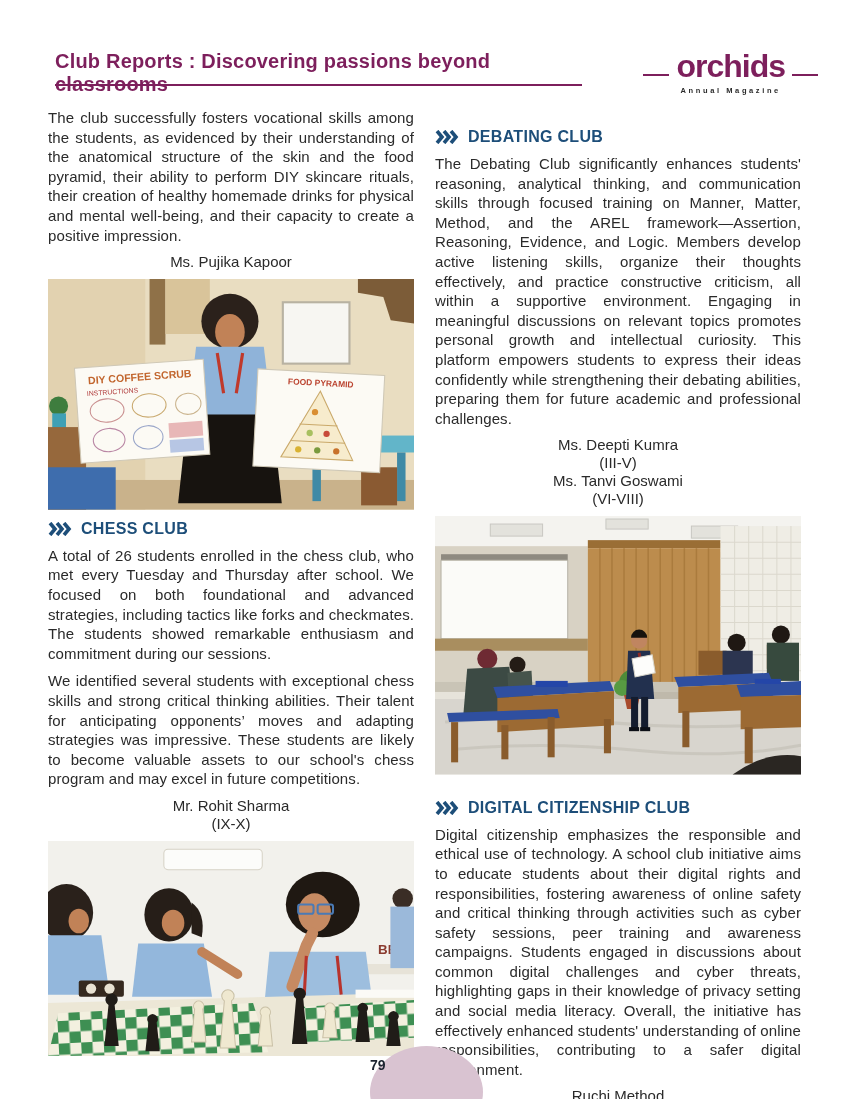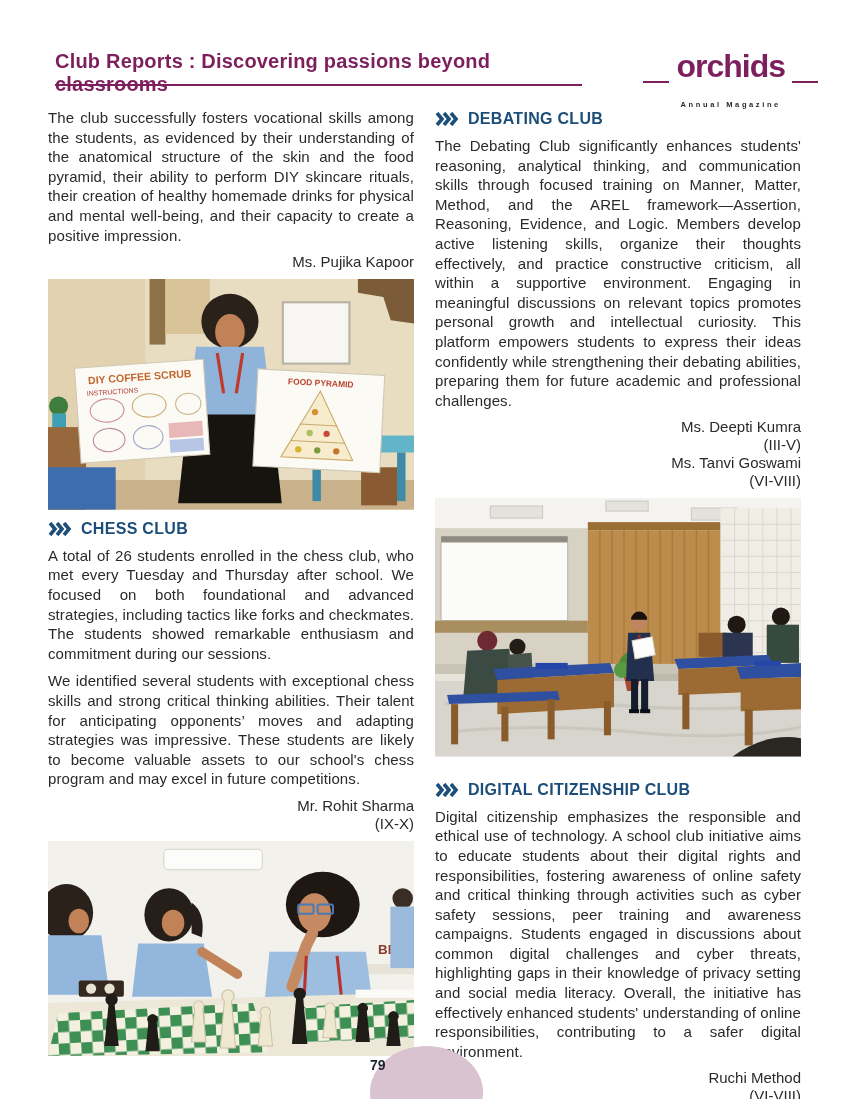--- a/index.html
+++ b/index.html
@@ -18,32 +18,32 @@
   }
   .logo-block {
     position:absolute; right:32px; top:52px; display:flex; align-items:center; gap:7px;
   }
   .logo-dash { width:26px; height:2px; background:#7d1f5c; margin-top:2px; }
   .logo-core { display:flex; flex-direction:column; align-items:center; }
   .logo-word {
     font-size:32px; font-weight:bold; color:#7d1f5c; letter-spacing:-1px; line-height:28px;
   }
   .logo-tag {
-    font-size:7.5px; font-weight:bold; color:#2b2b2b; letter-spacing:2.6px; margin-top:20px;text-align:center;
+    font-size:7.5px; font-weight:bold; color:#2b2b2b; letter-spacing:2.6px; margin-top:6px;text-align:center;
   }
   
   .col { position:absolute; top:108px; width:366px; }
   .col-left  { left:48px; }
   .col-right { left:435px; }
   .body-text {
     font-size:15px; line-height:19.6px; text-align:justify; color:#2a2a2a;
     letter-spacing:0.1px; margin-bottom:8px;
   }
   .attribution { text-align:right; font-size:15px; line-height:18px; margin-bottom:8px; }
-  .attribution div { color:#2a2a2a; }
+  .attribution div { color:#2a2a2a;text-align:center; }
   .section-heading {
     display:flex; align-items:center; gap:9px; margin:8px 0 8px 0;
   }
   .section-heading .label {
     font-size:16px; font-weight:bold; color:#1d4e79; letter-spacing:0.3px;
   }
   .chev { flex:0 0 auto; }
   .photo { display:block; width:100%; margin:2px 0 10px 0; }
   
   .page-badge {
@@ -212,21 +212,21 @@
           <path d="M205 200 l3 -30 a5 5 0 1 1 8 0 l3 30 Z"></path>
           <path d="M268 192 l3 -26 a5 5 0 1 1 8 0 l3 26 Z"></path>
         </g>
       </g>
     </svg>
 
   </div>
 
   <div class="col col-right">
 
-    <div class="section-heading" style="margin-top:2px">
+    <div class="section-heading" style="margin-top:20px">
       <svg class="chev" width="24" height="14" viewBox="0 0 24 14">
         <polyline points="2,1 7,7 2,13" fill="none" stroke="#1d4e79" stroke-width="3.6"></polyline>
         <polyline points="9,1 14,7 9,13" fill="none" stroke="#1d4e79" stroke-width="3.6"></polyline>
         <polyline points="16,1 21,7 16,13" fill="none" stroke="#1d4e79" stroke-width="3.6"></polyline>
       </svg>
       <span class="label">DEBATING CLUB</span>
     </div>
 
     <p class="body-text">The Debating Club significantly enhances students' reasoning, analytical thinking, and communication skills through focused training on Manner, Matter, Method, and the AREL framework—Assertion, Reasoning, Evidence, and Logic. Members develop active listening skills, organize their thoughts effectively, and practice constructive criticism, all within a supportive environment. Engaging in meaningful discussions on relevant topics promotes personal growth and intellectual curiosity. This platform empowers students to express their ideas confidently while strengthening their debating abilities, preparing them for future academic and professional challenges.</p>
     <div class="attribution">

